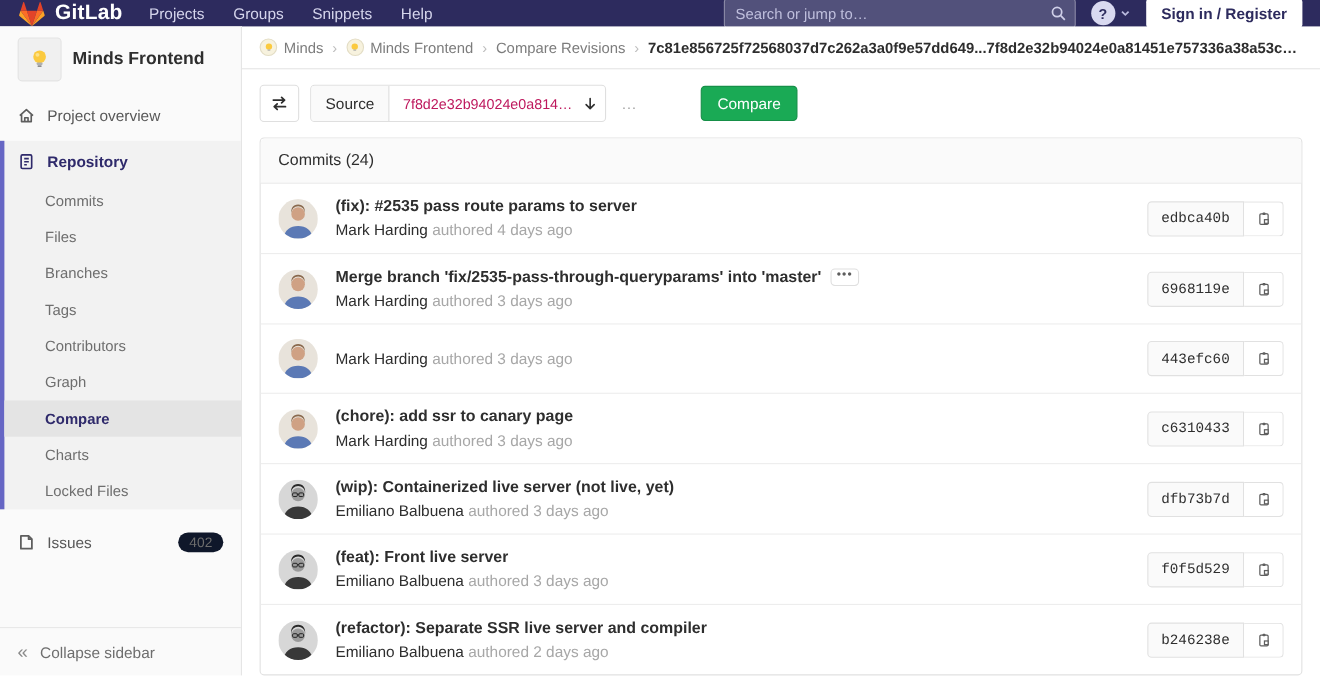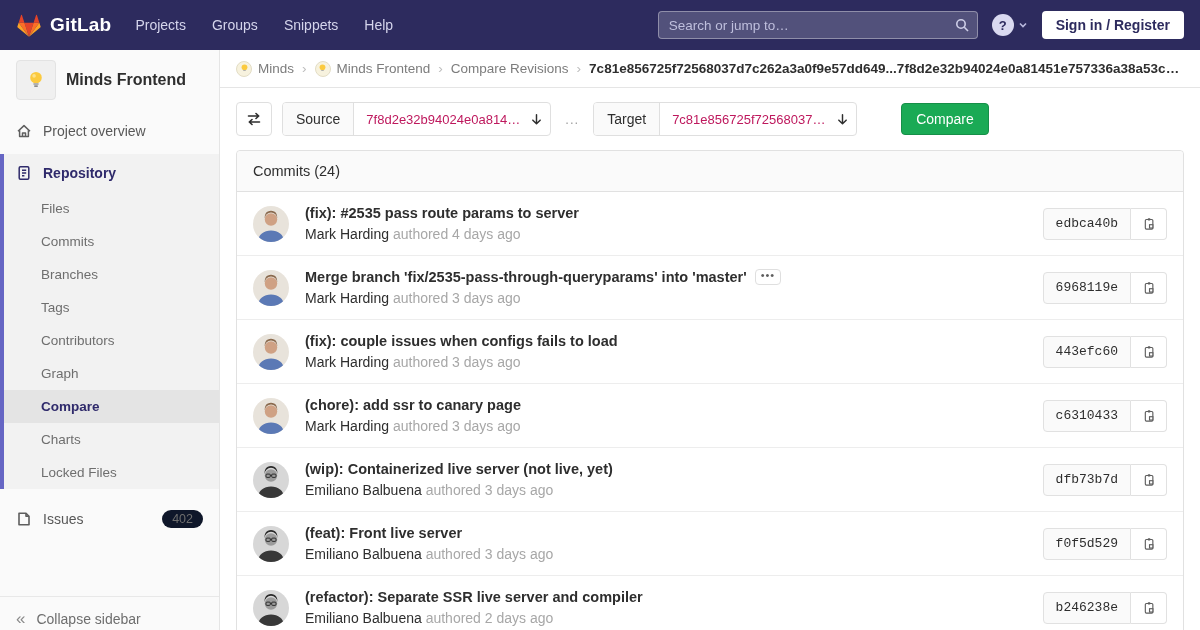--- a/index.html
+++ b/index.html
@@ -1,20 +1,20 @@
 <!DOCTYPE html>
 <html style="--navbar-bg: #2d2b5e; --accent: #6666c4; --active-text: #2f2a6b; --green: #1aaa55;"><head>
 <meta charset="utf-8">
 <style>
   * { margin:0; padding:0; box-sizing:border-box; }
   html,body { width:1200px; height:630px; overflow:hidden; background:#fff;
     font-family:"Liberation Sans", sans-serif; font-size:14px; color:#2e2e2e; }
 
   
-  .navbar { height:50px; background:var(--navbar-bg,#2d2b5e); display:flex; align-items:center;
+  .navbar { height:24px; background:var(--navbar-bg,#2d2b5e); display:flex; align-items:center;
     padding:0 16px; gap:10px; }
   .logo { display:flex; align-items:center; gap:8px; margin-right:14px; cursor:pointer; }
   .logo svg { width:26px; height:25px; }
   .logo-text { color:#fff; font-size:19px; font-weight:600; letter-spacing:.2px; }
   .nav-menu { display:flex; align-items:center; gap:26px; }
   .nav-menu a { color:#d5d5ec; font-size:14px; text-decoration:none; cursor:pointer; }
   .nav-right { margin-left:auto; display:flex; gap:14px; }
   .search-box { position:relative; width:320px; }
   .search-box input { width:100%; height:28px; border-radius:4px;
     border:1px solid rgba(255,255,255,.35); background:rgba(255,255,255,.18);
@@ -186,22 +186,22 @@
 
     <div class="repo-section">
       <div class="side-item repo-head">
         <svg viewBox="0 0 16 16" fill="none" stroke="currentColor" stroke-width="1.5">
           <rect x="3.2" y="1.8" width="9.6" height="12.4" rx="1.2"></rect>
           <path d="M6 5.2h4.2M6 8h4.2M6 10.8h2.4"></path>
         </svg>
         <span>Repository</span>
       </div>
       <ul class="repo-sub" id="repo-submenu">
+          <li>Commits</li>
           <li>Files</li>
-          <li>Commits</li>
           <li>Branches</li>
           <li>Tags</li>
           <li>Contributors</li>
           <li>Graph</li>
           <li class="active">Compare</li>
           <li>Charts</li>
           <li>Locked Files</li>
         </ul>
     </div>
 
@@ -261,29 +261,20 @@
         <div class="ref-group">
           <span class="ref-label">Source</span>
           <span class="ref-value">7f8d2e32b94024e0a814…</span>
           <span class="ref-caret">
             <svg viewBox="0 0 16 16" fill="none" stroke="#2e2e2e" stroke-width="1.8" stroke-linecap="round" stroke-linejoin="round">
               <path d="M8 2v11M3.5 8.8 8 13.3l4.5-4.5"></path>
             </svg>
           </span>
         </div>
         <span class="form-dots">...</span>
-        <div class="ref-group">
-          <span class="ref-label">Target</span>
-          <span class="ref-value">7c81e856725f72568037…</span>
-          <span class="ref-caret">
-            <svg viewBox="0 0 16 16" fill="none" stroke="#2e2e2e" stroke-width="1.8" stroke-linecap="round" stroke-linejoin="round">
-              <path d="M8 2v11M3.5 8.8 8 13.3l4.5-4.5"></path>
-            </svg>
-          </span>
-        </div>
         <button class="compare-btn">Compare</button>
       </div>
 
       <div class="panel">
         <div class="panel-header">Commits (24)</div>
         <div id="commit-list">
   <div class="commit-row">
     <span class="avatar">
       <svg class="av-mark" viewBox="0 0 36 36">
         <rect width="36" height="36" fill="#e8e3db"></rect>
@@ -353,24 +344,20 @@
     <span class="avatar">
       <svg class="av-mark" viewBox="0 0 36 36">
         <rect width="36" height="36" fill="#e8e3db"></rect>
         <path d="M5 36c0-7.5 6-11.5 13-11.5S31 28.5 31 36z" fill="#5b79b5"></path>
         <circle cx="18" cy="13.5" r="6.2" fill="#cfa184"></circle>
         <path d="M11.8 12.6a6.2 6.2 0 0 1 12.4 0c.3-4.2-1.4-7.8-6.2-7.8s-6.5 3.6-6.2 7.8z" fill="#8a6a4e"></path>
       </svg>
 
     </span>
     <div class="commit-text">
-      <div class="commit-title-line">
-        <a class="commit-title">(fix): couple issues when configs fails to load</a>
-
-      </div>
       <div class="commit-meta-line">
         <a class="commit-author">Mark Harding</a>
         <span class="commit-meta">authored 3 days ago</span>
       </div>
     </div>
     <div class="hash-group">
       <span class="hash">443efc60</span>
       <button class="copy-btn">
         <svg viewBox="0 0 16 16" fill="none" stroke="#5e5e5e" stroke-width="1.3">
           <rect x="3.8" y="2.8" width="8.6" height="11" rx="1.2"></rect>

